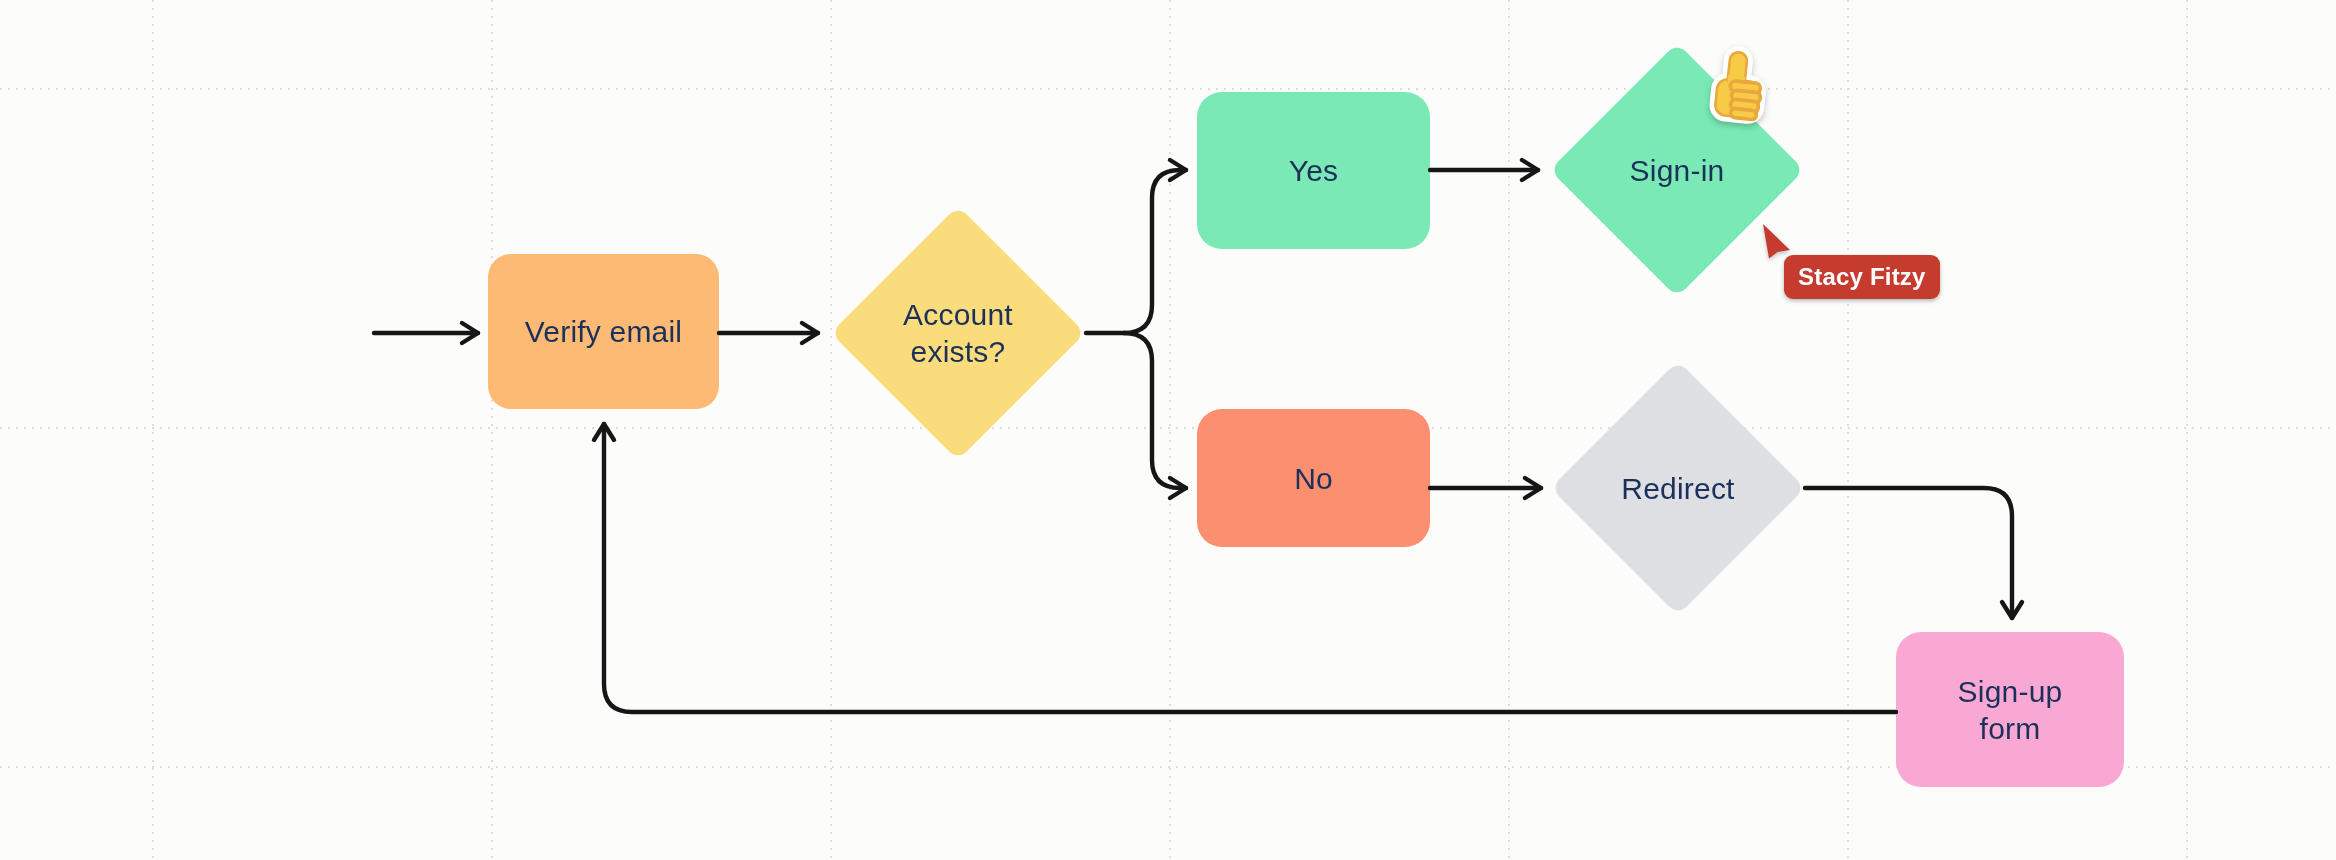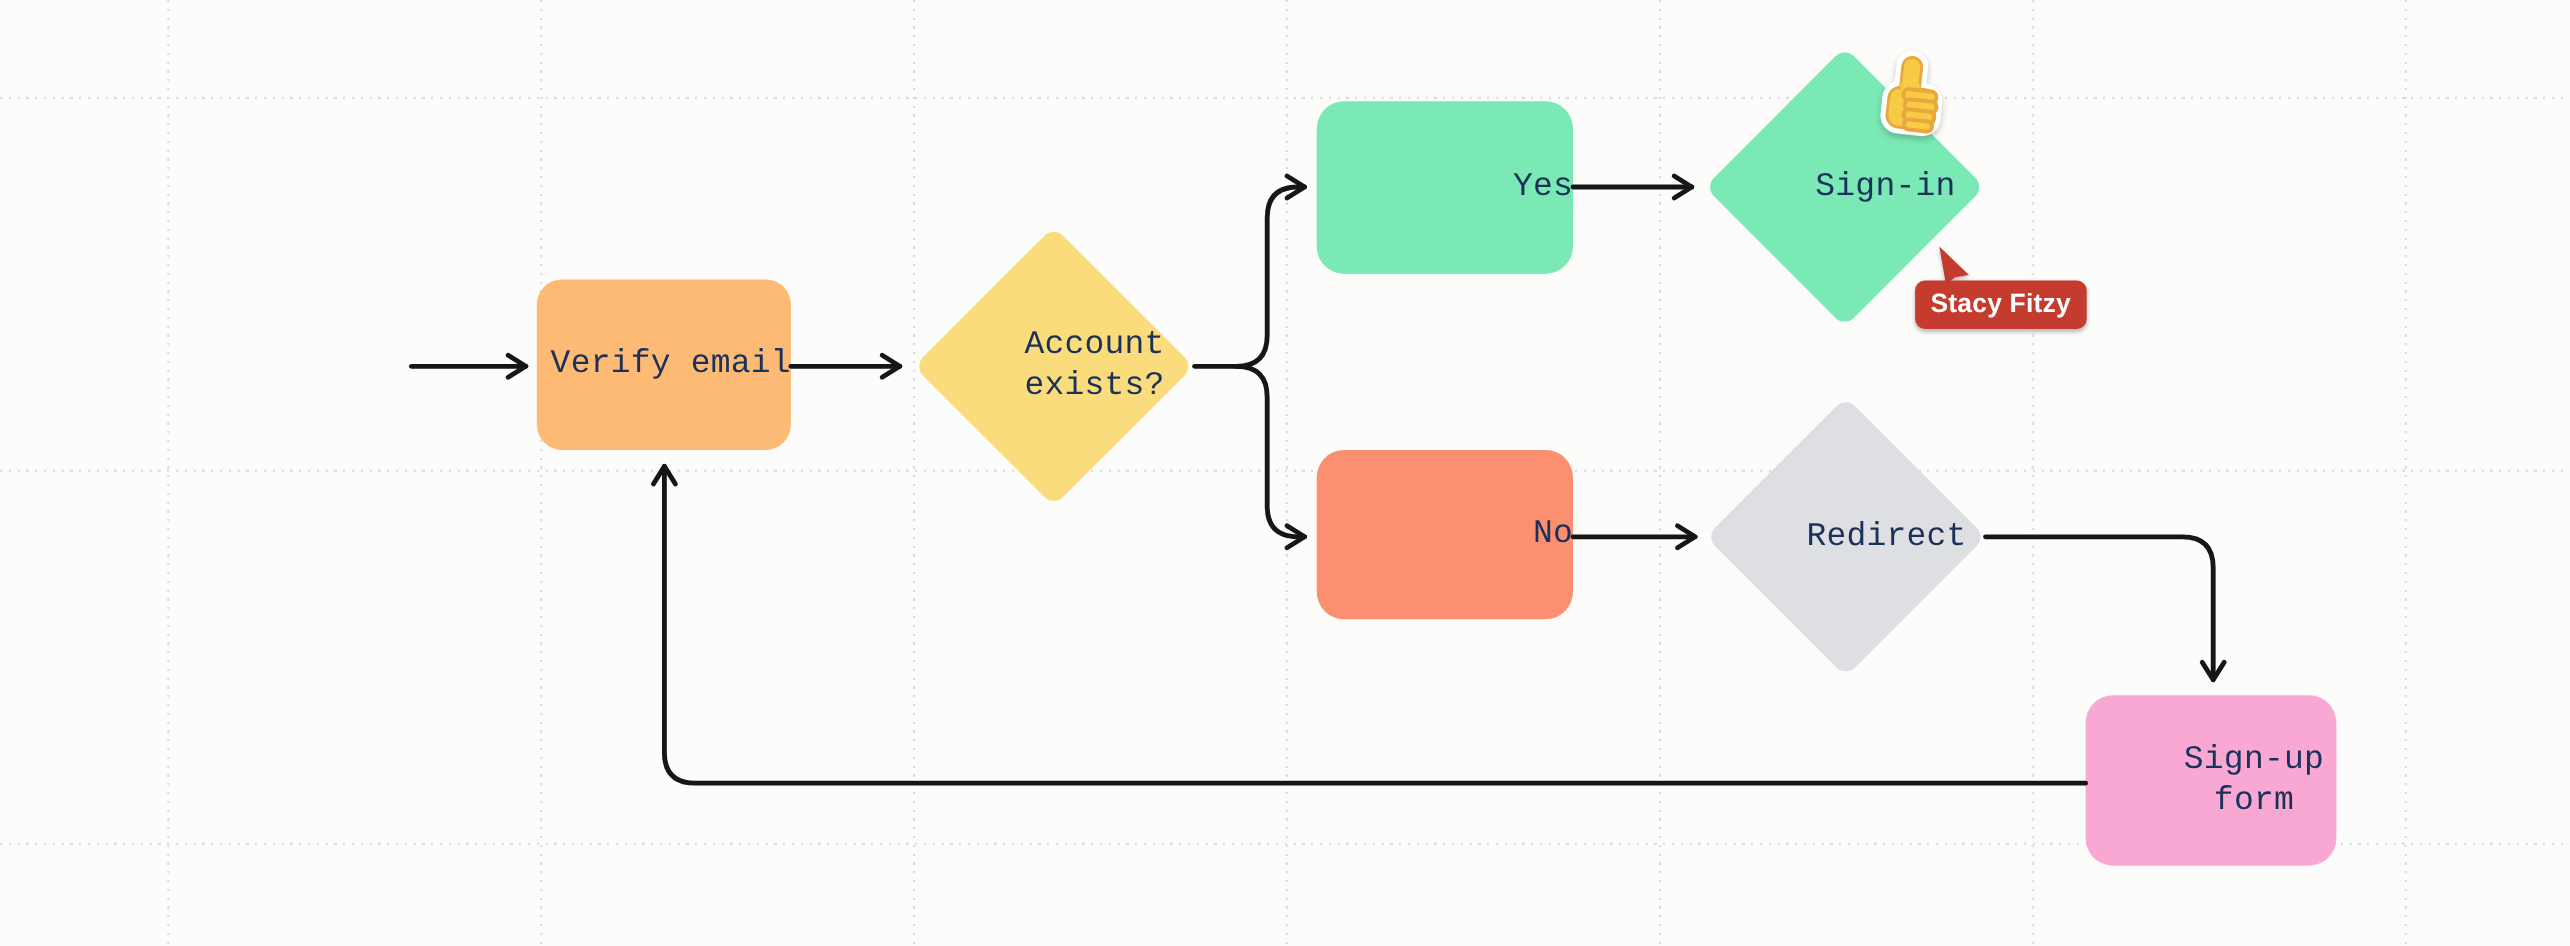--- a/index.html
+++ b/index.html
@@ -11,41 +11,41 @@
   }
   .canvas{position:relative;width:2336px;height:860px;background:#FCFCFB;}
 
   
   .gv{position:absolute;top:0;bottom:0;width:2px;
       background-image:repeating-linear-gradient(to bottom,#DCDCE0 0 2px,transparent 2px 8px);}
   .gh{position:absolute;left:0;right:0;height:2px;
       background-image:repeating-linear-gradient(to right,#DCDCE0 0 2px,transparent 2px 8px);}
 
   
-  .node{position:absolute;display:flex;align-items:center;justify-content:flex-end;font-family:Liberation Mono, monospace;}
+  .node{position:absolute;display:flex;align-items:center;justify-content:center;}
   .node .label{
     position:relative;z-index:2;color:#1B3159;font-size:30px;font-weight:500;
     line-height:37px;text-align:center;letter-spacing:.2px;pointer-events:none;
   }
   .circle{border-radius:50%;}
   .rounded{border-radius:25px;}
   .diamond .shape{
     position:absolute;left:50%;top:50%;width:180px;height:180px;
     transform:translate(-50%,-50%) rotate(45deg);border-radius:12px;
   }
   .diamond .label{width:180px;}
 
   
   svg.connectors{position:absolute;left:0;top:0;pointer-events:none;}
   svg.connectors path{pointer-events:stroke;}
 
   
   .cursor{position:absolute;left:1756px;top:220px;filter:drop-shadow(0 2px 2px rgba(0,0,0,.25));}
   .nametag{
-    position:absolute;left:1741px;top:255px;height:44px;min-width:154px;box-sizing:border-box;
+    position:absolute;left:1784px;top:255px;height:44px;min-width:154px;box-sizing:border-box;
     border-radius:9px;display:flex;align-items:center;justify-content:center;
     padding:0 14px;color:#FFFFFF;font-size:24px;font-weight:700;letter-spacing:.2px;
     box-shadow:0 2px 4px rgba(0,0,0,.28);
   }
 
   
   .sticker{position:absolute;left:1698px;top:44px;filter:drop-shadow(0 3px 3px rgba(0,0,0,.22));}
 </style>
 </head>
 <body>
@@ -70,21 +70,21 @@
 
   <div class="node diamond" style="left:831px;top:206px;width:254px;height:254px">
     <div class="shape" style="background: rgb(250, 220, 124);"></div>
     <span class="label">Account exists?</span>
   </div>
 
   <div class="node rounded" style="left: 1197px; top: 92px; width: 233px; height: 157px; background: rgb(122, 233, 181);">
     <span class="label">Yes</span>
   </div>
 
-  <div class="node rounded" style="left: 1197px; top: 409px; width: 233px; height: 154px; background: rgb(252, 143, 112);">
+  <div class="node rounded" style="left: 1197px; top: 409px; width: 233px; height: 138px; background: rgb(252, 143, 112);">
     <span class="label">No</span>
   </div>
 
   <div class="node diamond" style="left:1550px;top:43px;width:254px;height:254px">
     <div class="shape" style="background: rgb(122, 233, 181);"></div>
     <span class="label">Sign-in</span>
   </div>
 
   <div class="node diamond" style="left:1551px;top:361px;width:254px;height:254px">
     <div class="shape" style="background: rgb(222, 223, 227);"></div>

